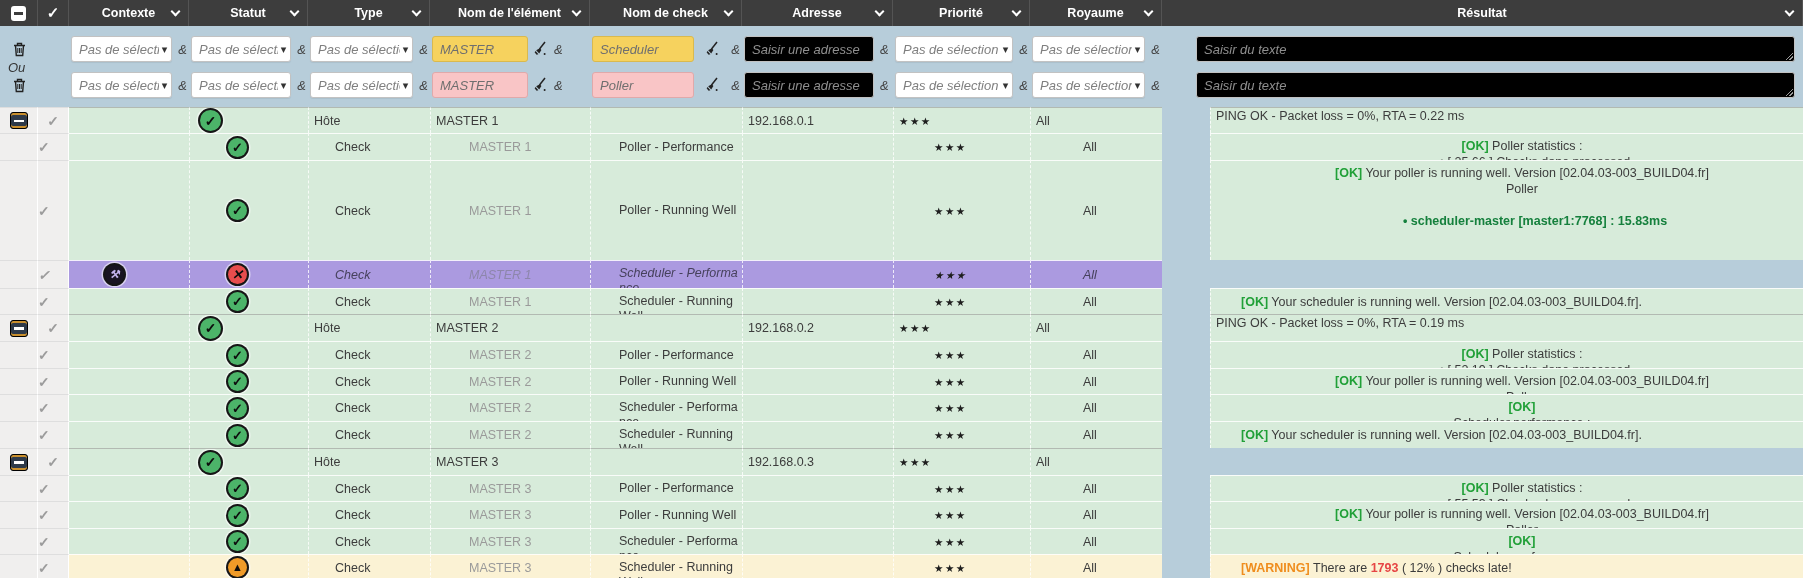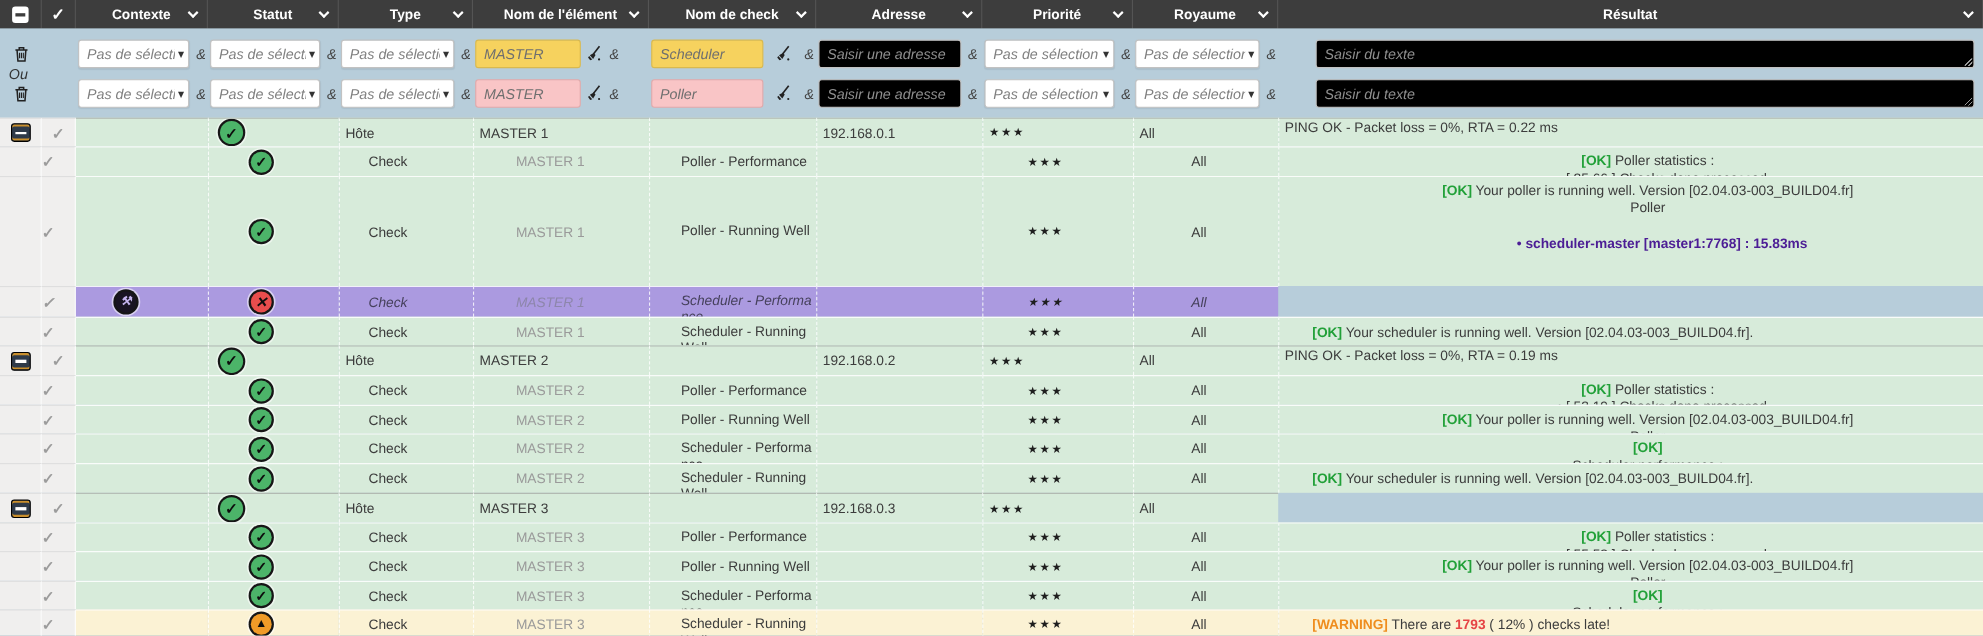--- a/index.html
+++ b/index.html
@@ -77,30 +77,30 @@
   .row-host .sicon{width:21px;height:21px;font-size:14px;}
   .sicon.ok{background:#4cb469;color:#0d0d0d;}
   .sicon.critical{background:#e84d4d;color:#0d0d0d;}
   .sicon.warning{background:#f09b28;color:#0d0d0d;font-size:11px;}
   .sicon.maintenance{background:#191422;color:#c5b5ee;font-size:11px;}
   .stars{letter-spacing:1.5px;font-size:10.5px;color:#1e1e1e;white-space:nowrap;}
   .ckname{display:block;max-width:132px;word-break:break-all;line-height:15px;}
   .clip-top{align-items:flex-start !important;padding-top:5px;}
   
   .c11.result{display:flex;flex-direction:column;justify-content:center;align-items:stretch;
-    padding-left:30px;line-height:16px;}
+    padding-left:30px;line-height:16px;margin-left:48px;}
   .row-host .c11.result{padding-left:5px;}
   .c11.result.multi{justify-content:flex-start;padding-top:4px;text-align:center;}
   .rline{white-space:nowrap;}
   .rline.indent{padding-left:26px;}
   .rline.blank{height:16px;}
   .sg-ok{color:#21a038;font-weight:700;}
   .sg-warn{color:#ef8d1e;font-weight:700;}
   .sg-red{color:#e64545;font-weight:700;}
-  .sg-glink{color:#4c1d95;font-weight:700;}
+  .sg-glink{color:#15803d;font-weight:700;}
   .sg-it{font-style:italic;color:#55505f;}
 </style>
 </head>
 <body>
 
 <div id="app">
 
   <div class="hdr">
     <div class="hcell c1">
         <span class="hsq"></span>

